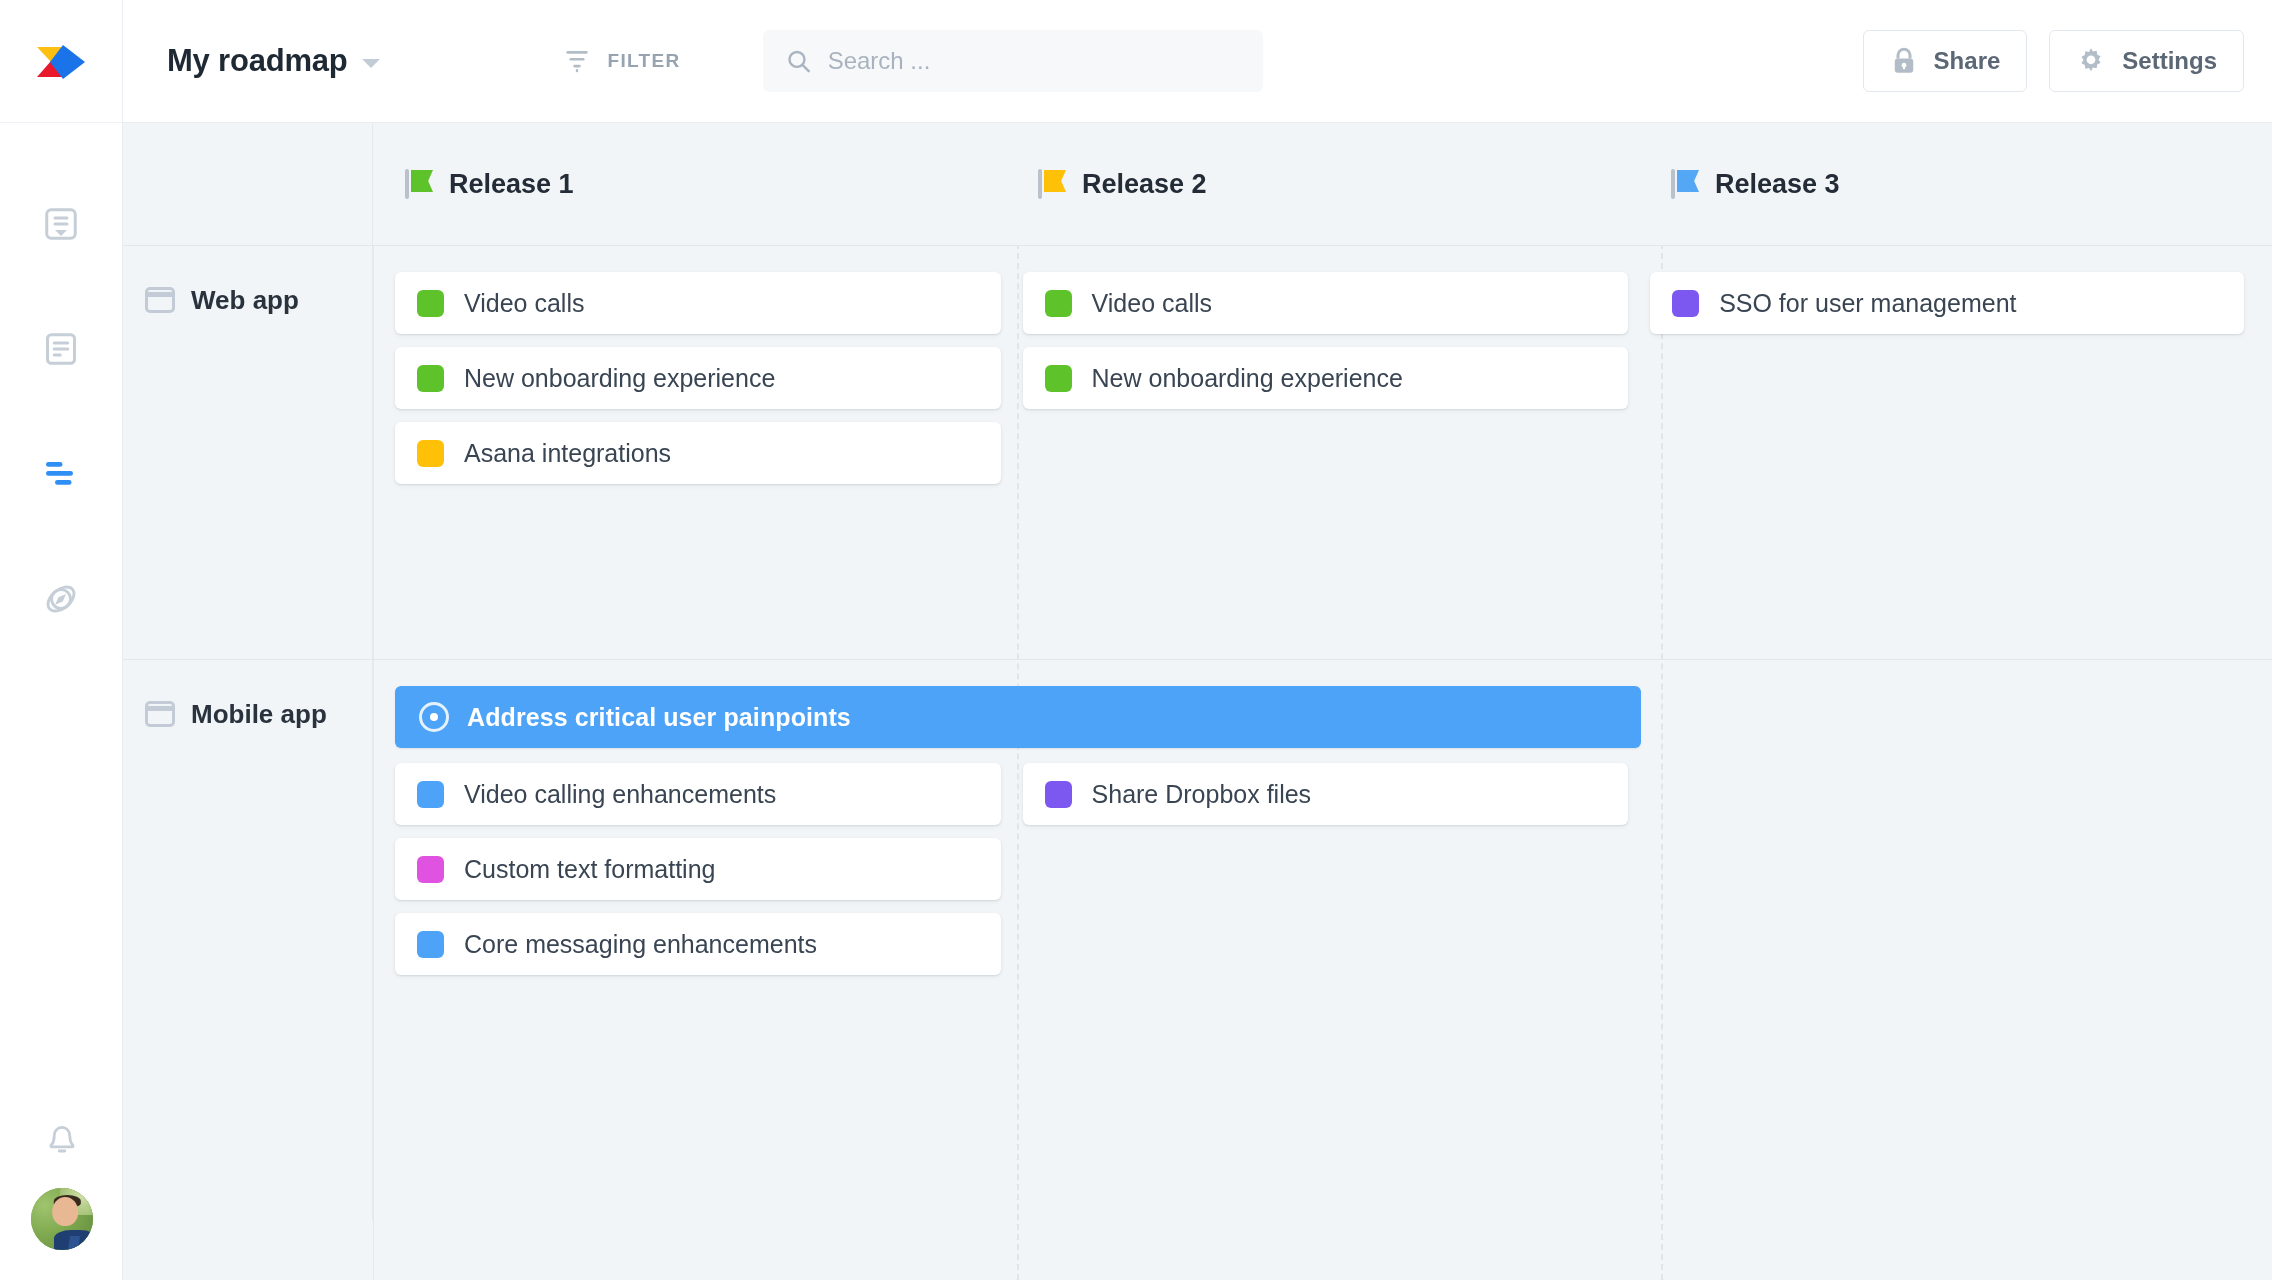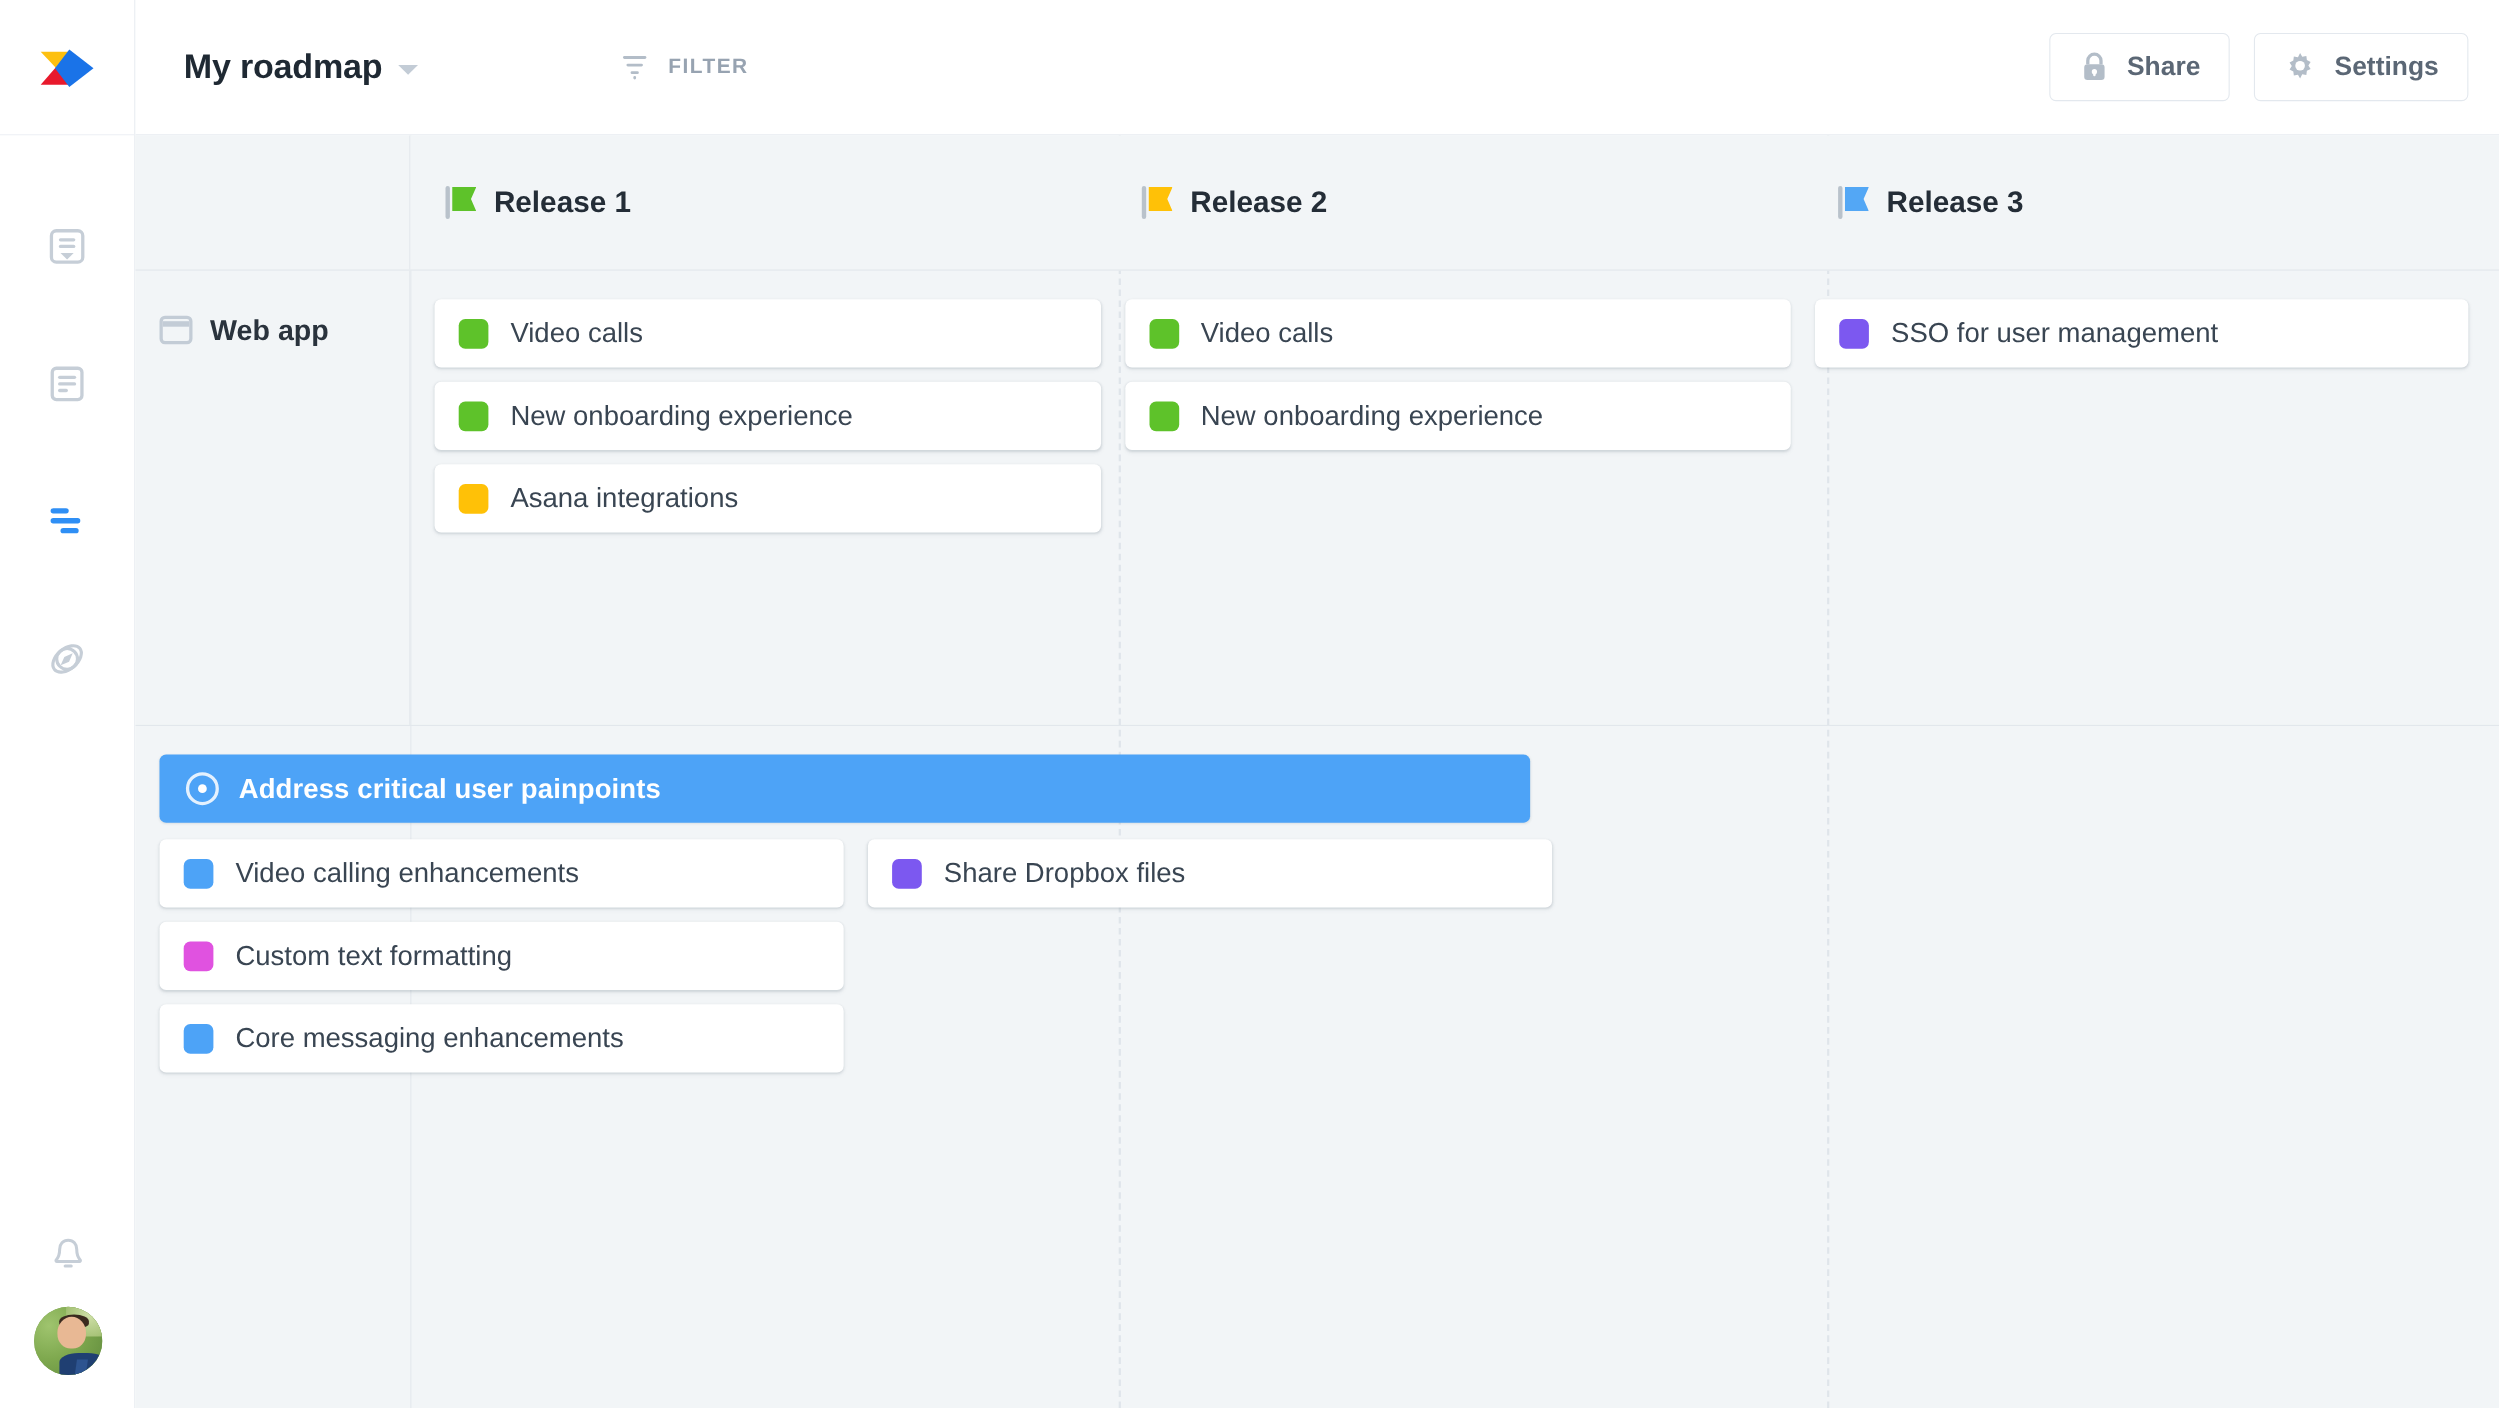--- a/index.html
+++ b/index.html
@@ -240,20 +240,27 @@
       <div class="filter-btn">
         <svg width="30" height="30" viewBox="0 0 24 24">
           <rect x="3.5" y="4" width="17" height="2.1" rx="1.05" fill="#b3bdc8"></rect>
           <rect x="6" y="9.5" width="12" height="2.1" rx="1.05" fill="#b3bdc8"></rect>
           <rect x="9" y="15" width="6" height="2.1" rx="1.05" fill="#b3bdc8"></rect>
           <rect x="11" y="18.4" width="2" height="2.6" rx="1" fill="#b3bdc8"></rect>
         </svg>
         <span class="lab">FILTER</span>
       </div>
 
+      <div class="search">
+        <svg width="30" height="30" viewBox="0 0 24 24">
+          <circle cx="10.6" cy="10.6" r="6.6" fill="none" stroke="#aab4c0" stroke-width="2.1"></circle>
+          <path d="M15.6 15.6L21 21" stroke="#aab4c0" stroke-width="2.1" stroke-linecap="round"></path>
+        </svg>
+        <input type="text" placeholder="Search ..." style="">
+      </div>
 
       <div class="topbar-right">
 
         <div class="btn-outline">
           <svg width="28" height="30" viewBox="0 0 22 24">
             <path d="M6.2 10V7.4a4.8 4.8 0 0 1 9.6 0V10" fill="none" stroke="#b3bdc8" stroke-width="2.4"></path>
             <rect x="3.6" y="10" width="14.8" height="11.4" rx="2.4" fill="#b3bdc8"></rect>
             <circle cx="11" cy="15.3" r="1.9" fill="#ffffff"></circle>
             <rect x="10.1" y="15.3" width="1.8" height="3.4" rx="0.9" fill="#ffffff"></rect>
           </svg>
@@ -350,20 +357,24 @@
                   <span class="swatch" style="background:#7c58f0"></span>
                   <span class="lab">SSO for user management</span>
                 </div>
               </div>
 
             </div>
           </div>
         </div>
 
         <div class="srow" style="height:560px; border-bottom:0">
+          <div class="srow-label">
+            <span class="win-icon"></span>
+            <span class="name">Mobile app</span>
+          </div>
           <div class="srow-body">
 
             <div class="epic" style="background:#4da3f7; width:1246px">
               <span class="target">
                   <i></i>
                 </span>
               <span class="lab">Address critical user painpoints</span>
             </div>
 
             <div class="cards-grid">

